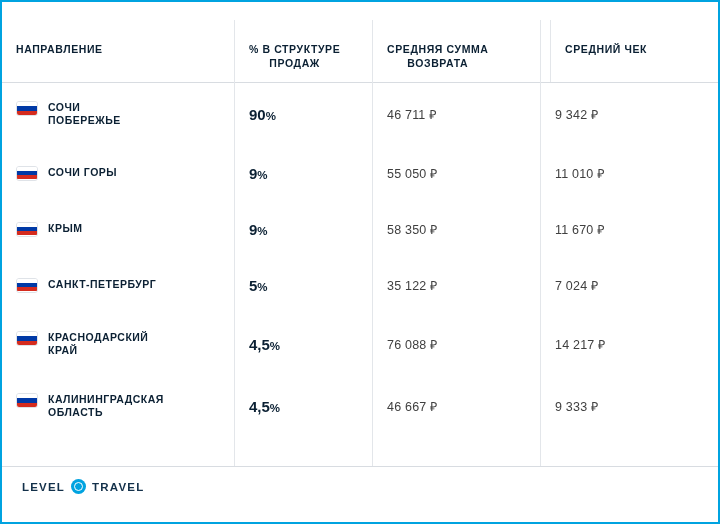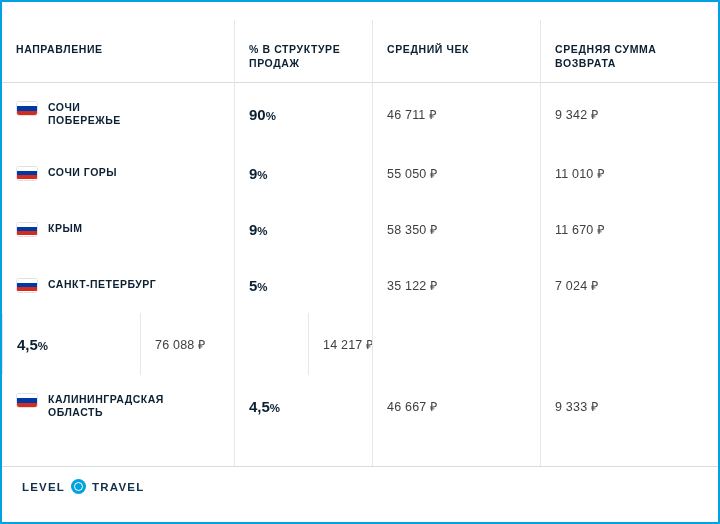--- a/index.html
+++ b/index.html
@@ -52,20 +52,21 @@
     padding-top: 22px;
   }
   .hlabel {
     font-size: 10.5px;
     font-weight: bold;
     letter-spacing: 0.6px;
     color: #0b2033;
     line-height: 14px;
     text-transform: uppercase;
     white-space: pre-line;
+    text-align: center;
   }
 
   
   .data-row {
     height: 56px;
   }
   .data-row.tall {
     height: 62px;
   }
   .name-wrap {
@@ -176,27 +177,27 @@
   <div class="table">
 
     <div class="trow header-row">
       <div class="cell c0">
         <div class="hlabel">НАПРАВЛЕНИЕ</div>
       </div>
       <div class="cell c1">
         <div class="hlabel">% В СТРУКТУРЕ
 ПРОДАЖ</div>
       </div>
-      <div class="cell c2">
-        <div class="hlabel">СРЕДНИЙ ЧЕК</div>
-      </div>
       <div class="cell c3">
         <div class="hlabel">СРЕДНЯЯ СУММА
 ВОЗВРАТА</div>
       </div>
+      <div class="cell c2">
+        <div class="hlabel">СРЕДНИЙ ЧЕК</div>
+      </div>
     </div>
 
     <div class="trow data-row tall">
       <div class="cell c0">
         <div class="name-wrap">
           <div class="flag">
             <span class="s1"></span>
               <span class="s2"></span>
               <span class="s3"></span>
           </div>
@@ -275,20 +276,31 @@
       </div>
       <div class="cell c2">
         <div class="money">35 122 ₽</div>
       </div>
       <div class="cell c3">
         <div class="money">7 024 ₽</div>
       </div>
     </div>
 
     <div class="trow data-row tall">
+      <div class="cell c0">
+        <div class="name-wrap">
+          <div class="flag">
+            <span class="s1"></span>
+              <span class="s2"></span>
+              <span class="s3"></span>
+          </div>
+          <div class="dest">КРАСНОДАРСКИЙ
+КРАЙ</div>
+        </div>
+      </div>
       <div class="cell c1">
         <div class="pct"><span>4,5</span><span class="sign">%</span></div>
       </div>
       <div class="cell c2">
         <div class="money">76 088 ₽</div>
       </div>
       <div class="cell c3">
         <div class="money">14 217 ₽</div>
       </div>
     </div>

